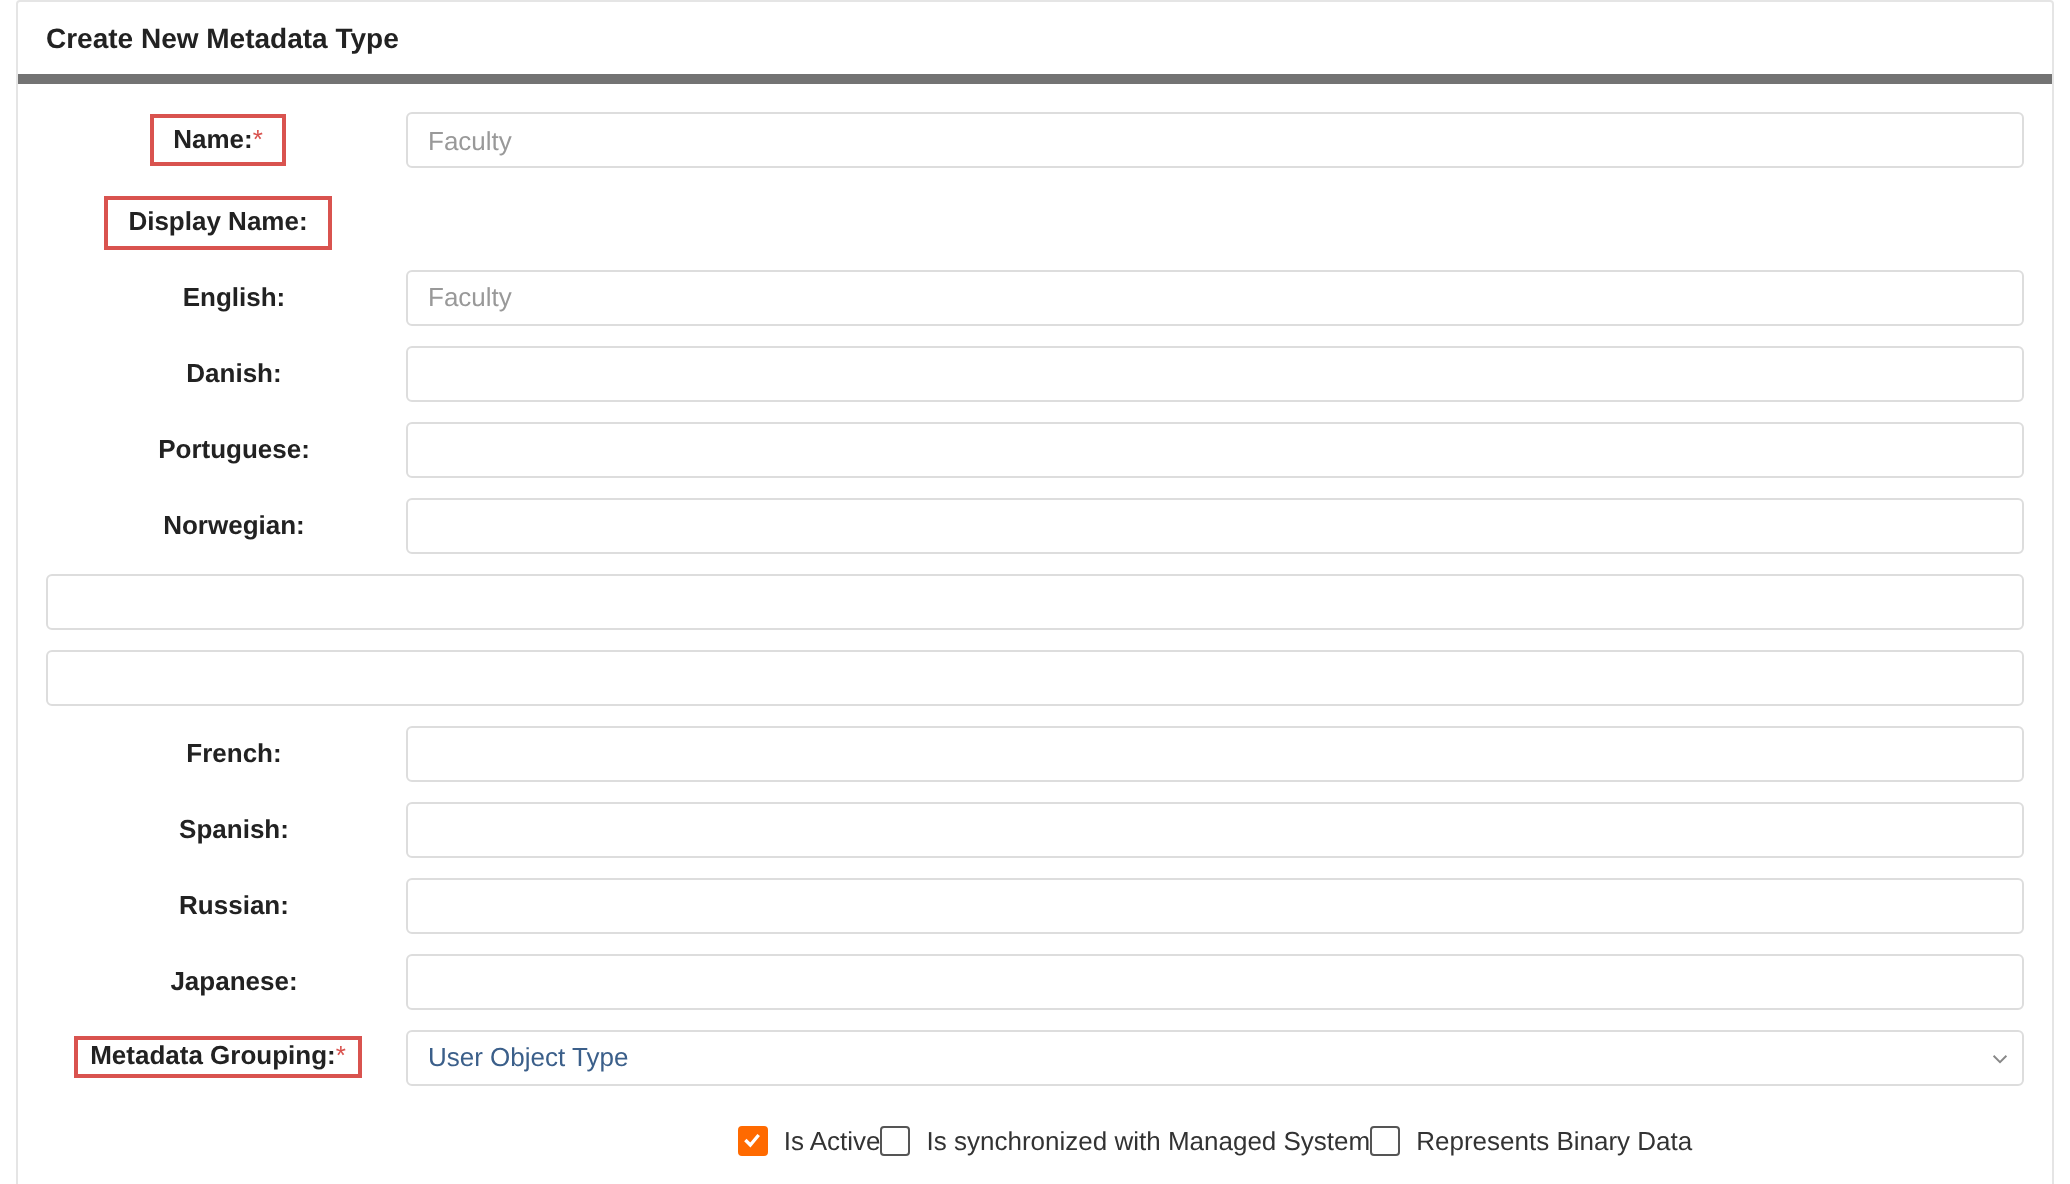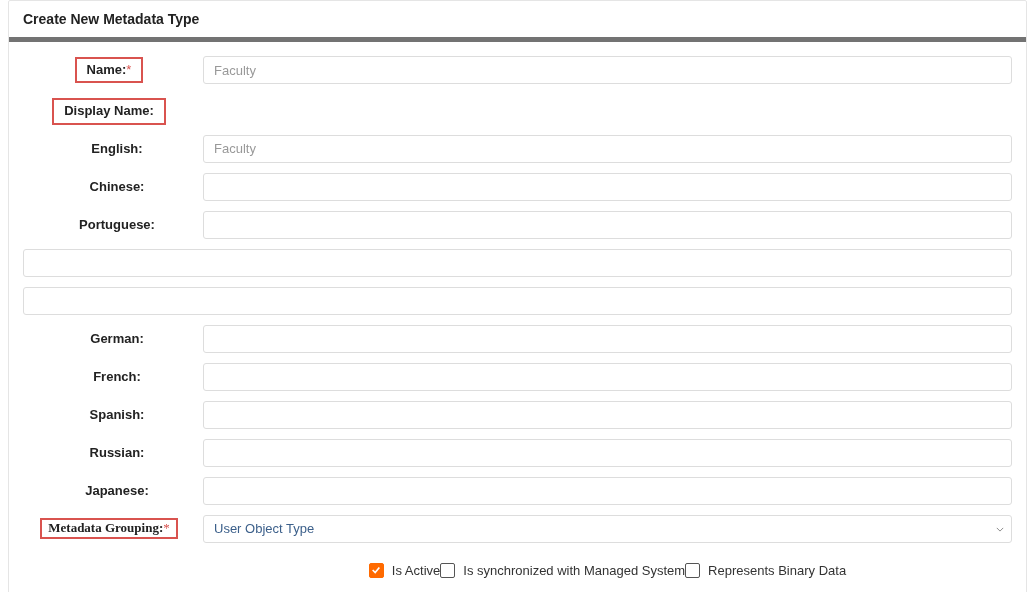--- a/index.html
+++ b/index.html
@@ -142,35 +142,35 @@
       </div>
       <div class="input-col"></div>
     </div>
 
     <div id="lang-rows">
         <div class="form-row">
           <div class="label-col indent"><span class="field-label">English:</span></div>
           <div class="input-col"><input type="text" class="text-input" placeholder="Faculty" style=""></div>
         </div>
         <div class="form-row">
-          <div class="label-col indent"><span class="field-label">Chinese:</span></div>
+          <div class="label-col indent"><span class="field-label">Danish:</span></div>
           <div class="input-col"><input type="text" class="text-input" placeholder="" style=""></div>
         </div>
         <div class="form-row">
           <div class="label-col indent"><span class="field-label">Portuguese:</span></div>
           <div class="input-col"><input type="text" class="text-input" placeholder="" style=""></div>
         </div>
         <div class="form-row">
-          <div class="input-col"><input type="text" class="text-input" placeholder="" style=""></div>
-        </div>
-        <div class="form-row">
-          <div class="input-col"><input type="text" class="text-input" placeholder="" style=""></div>
-        </div>
-        <div class="form-row">
-          <div class="label-col indent"><span class="field-label">German:</span></div>
+          <div class="label-col indent"><span class="field-label">Norwegian:</span></div>
+          <div class="input-col"><input type="text" class="text-input" placeholder="" style=""></div>
+        </div>
+        <div class="form-row">
+          <div class="input-col"><input type="text" class="text-input" placeholder="" style=""></div>
+        </div>
+        <div class="form-row">
           <div class="input-col"><input type="text" class="text-input" placeholder="" style=""></div>
         </div>
         <div class="form-row">
           <div class="label-col indent"><span class="field-label">French:</span></div>
           <div class="input-col"><input type="text" class="text-input" placeholder="" style=""></div>
         </div>
         <div class="form-row">
           <div class="label-col indent"><span class="field-label">Spanish:</span></div>
           <div class="input-col"><input type="text" class="text-input" placeholder="" style=""></div>
         </div>
@@ -179,21 +179,21 @@
           <div class="input-col"><input type="text" class="text-input" placeholder="" style=""></div>
         </div>
         <div class="form-row">
           <div class="label-col indent"><span class="field-label">Japanese:</span></div>
           <div class="input-col"><input type="text" class="text-input" placeholder="" style=""></div>
         </div>
       </div>
 
     <div class="form-row" style="margin-top:4px;">
       <div class="label-col">
-        <span class="highlight-box" style="padding:0 6px;font-family:Liberation Serif, serif;">
+        <span class="highlight-box" style="padding:0 6px;">
           <span class="field-label">Metadata Grouping:</span><span class="req">*</span>
         </span>
       </div>
       <div class="input-col">
         <div class="select-wrap">
           <div class="select-display">User Object Type</div>
           <span class="select-caret">
             <svg width="8" height="8" viewBox="0 0 10 10">
                 <path d="M1 3 L5 7 L9 3" fill="none" stroke="#888" stroke-width="1.2"></path>
               </svg>

